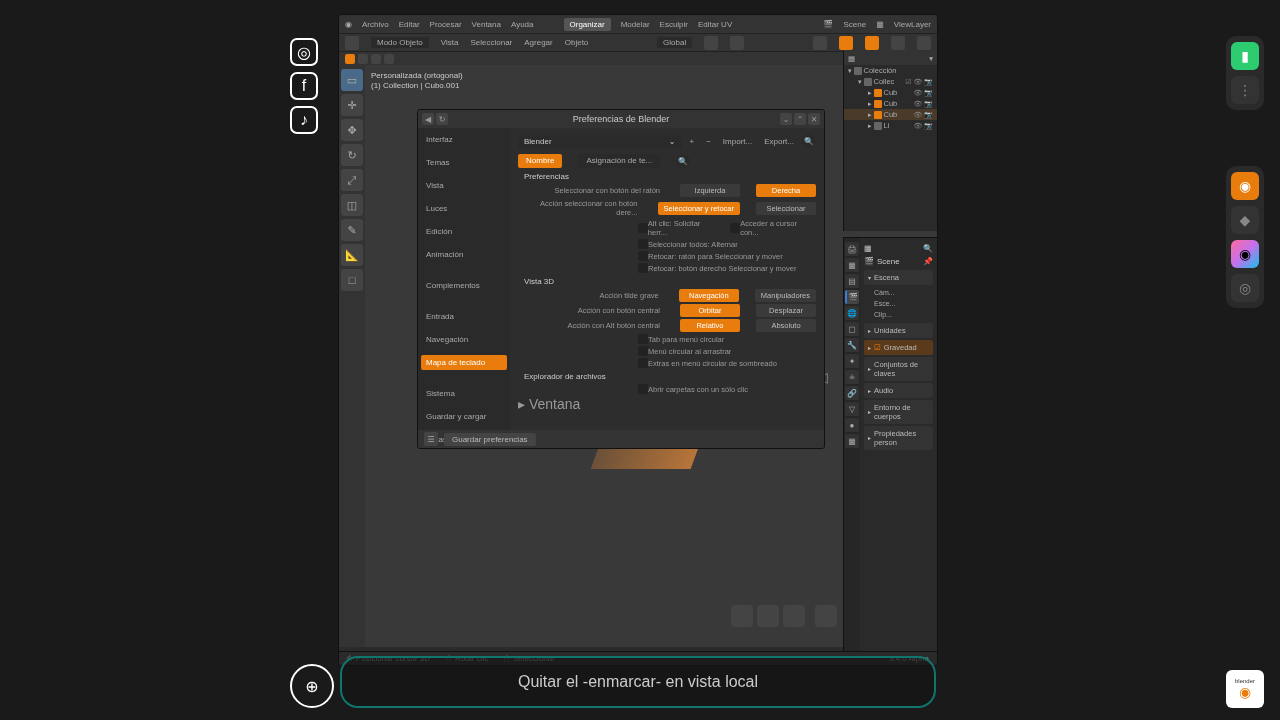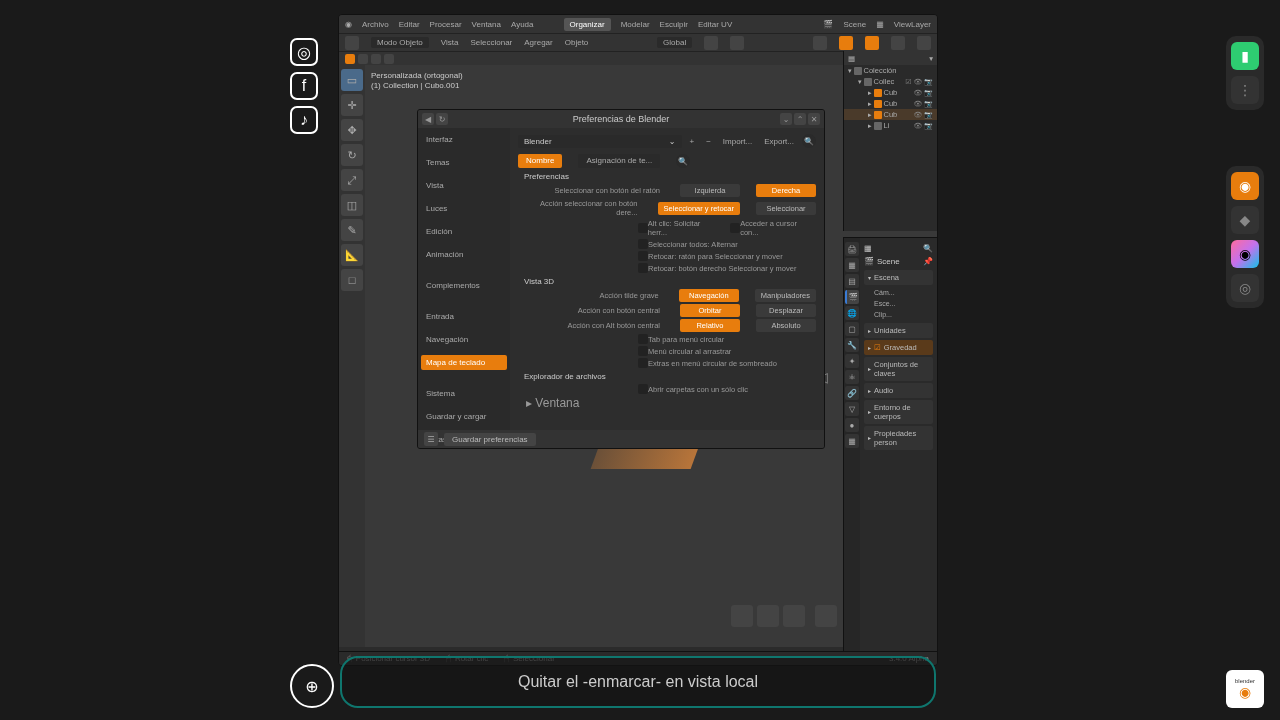--- a/index.html
+++ b/index.html
@@ -70,21 +70,21 @@
 .section-label { font-size: 8px; color: #ccc; margin: 4px 0 3px 6px; }
 .pref-row { display: flex; align-items: center; gap: 16px; margin-bottom: 2px; }
 .pref-label { flex: 1; text-align: right; font-size: 7.5px; color: #999; padding-right: 4px; }
 .opt-btn { font-size: 7.5px; padding: 2px 6px; background: #3a3a3a; border-radius: 2px; color: #bbb; min-width: 60px; text-align: center; cursor: pointer; }
 .opt-btn.active { background: #e87d0d; color: #fff; }
 .check-row { display: flex; align-items: center; gap: 0; margin: 2px 0 2px 120px; font-size: 7.5px; color: #999; }
 .check-row .cb { width: 10px; height: 10px; background: #222; border-radius: 2px; }
 .prefs-footer { height: 18px; background: #333; display: flex; align-items: center; padding: 0 6px; gap: 6px; }
 .footer-btn { font-size: 8px; color: #bbb; background: #444; padding: 2px 8px; border-radius: 2px; cursor: pointer; }
 .hamburger { width: 14px; height: 14px; background: #444; border-radius: 2px; display: flex; align-items: center; justify-content: center; font-size: 8px; color: #aaa; }
-.collapse { margin-left: 8px; font-size: 12px; color: #999; cursor: pointer; }
+.collapse { margin-left: 0; font-size: 14px; color: #999; cursor: pointer; }
 
 .status-bar { position: absolute; bottom: 0; left: 0; right: 0; height: 14px; background: #2a2a2a; display: flex; align-items: center; padding: 0 8px; gap: 16px; font-size: 8px; color: #888; border-top: 1px solid #111; }
 .status-item { display: flex; align-items: center; gap: 4px; }
 .status-bar .version { margin-left: auto; }
 
 .outliner { position: absolute; right: 0; top: 36px; width: 94px; height: 180px; background: #2a2a2a; border-left: 1px solid #111; font-size: 7.5px; color: #aaa; }
 .outliner-header { height: 14px; background: #333; display: flex; align-items: center; padding: 0 4px; gap: 3px; }
 .outliner-row { display: flex; align-items: center; padding: 1px 4px; gap: 2px; }
 .outliner-row .eye { margin-left: auto; font-size: 7px; color: #888; }
 .outliner-row .tri { font-size: 7px; }

